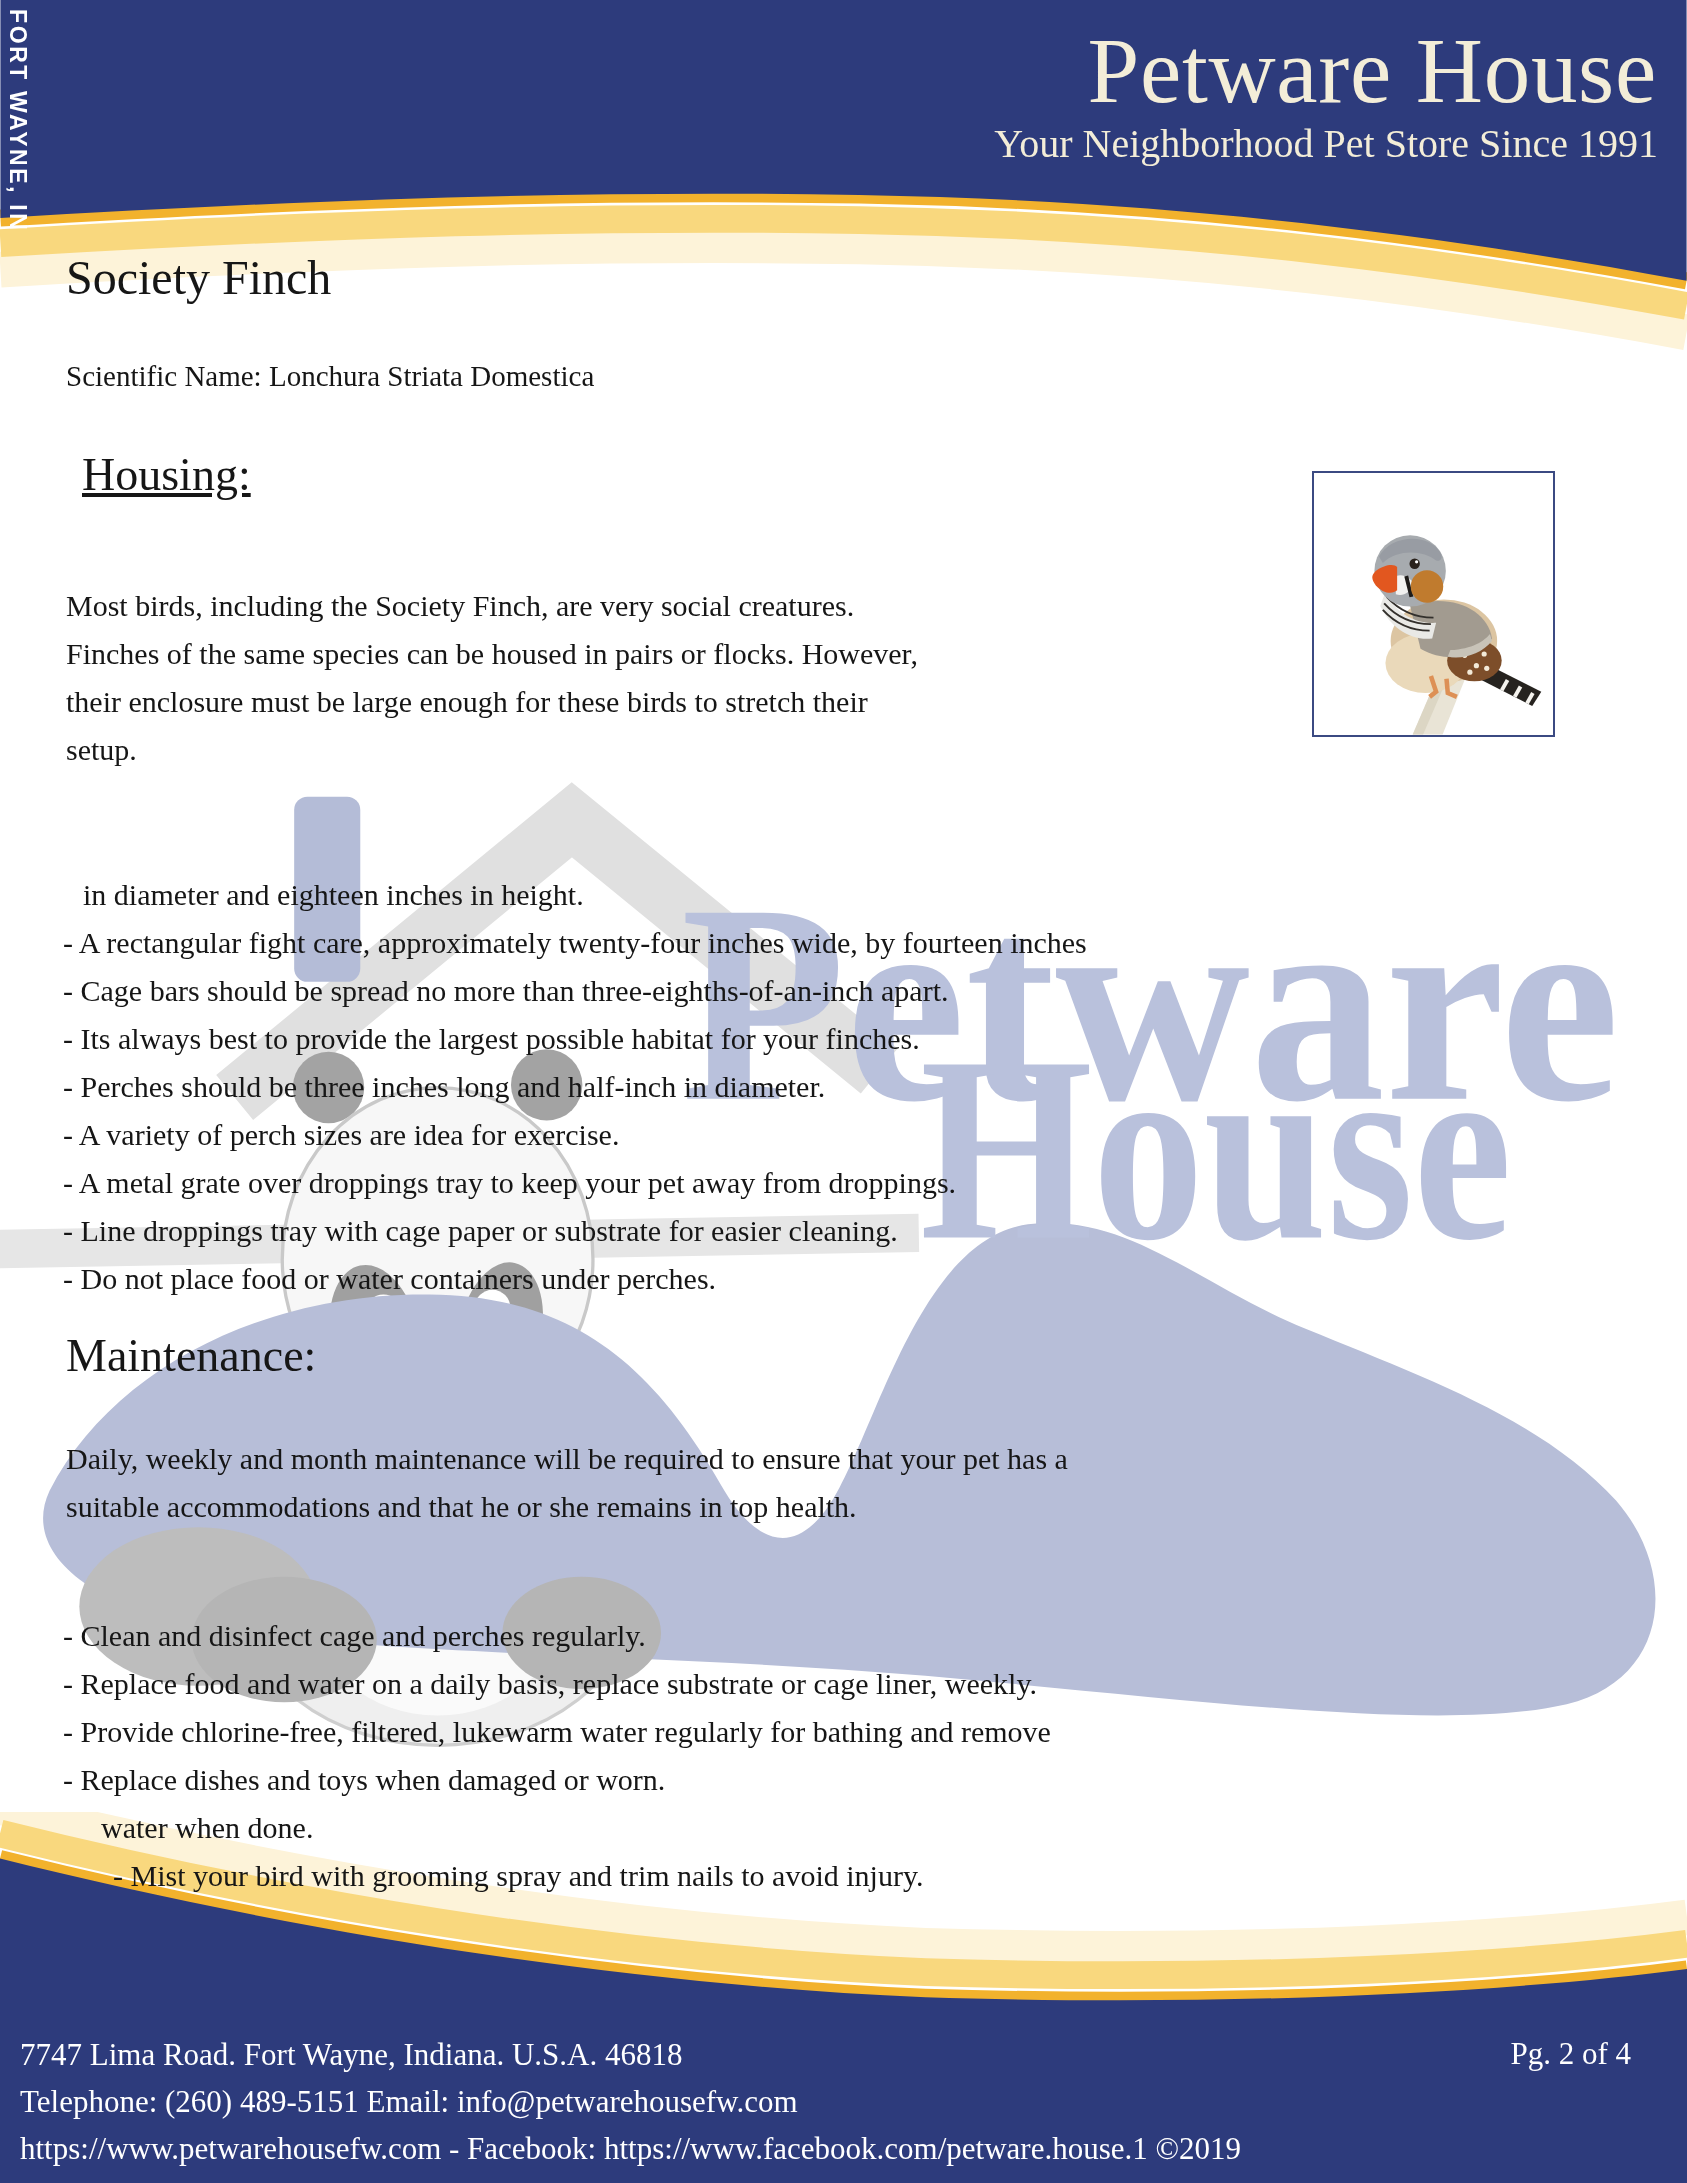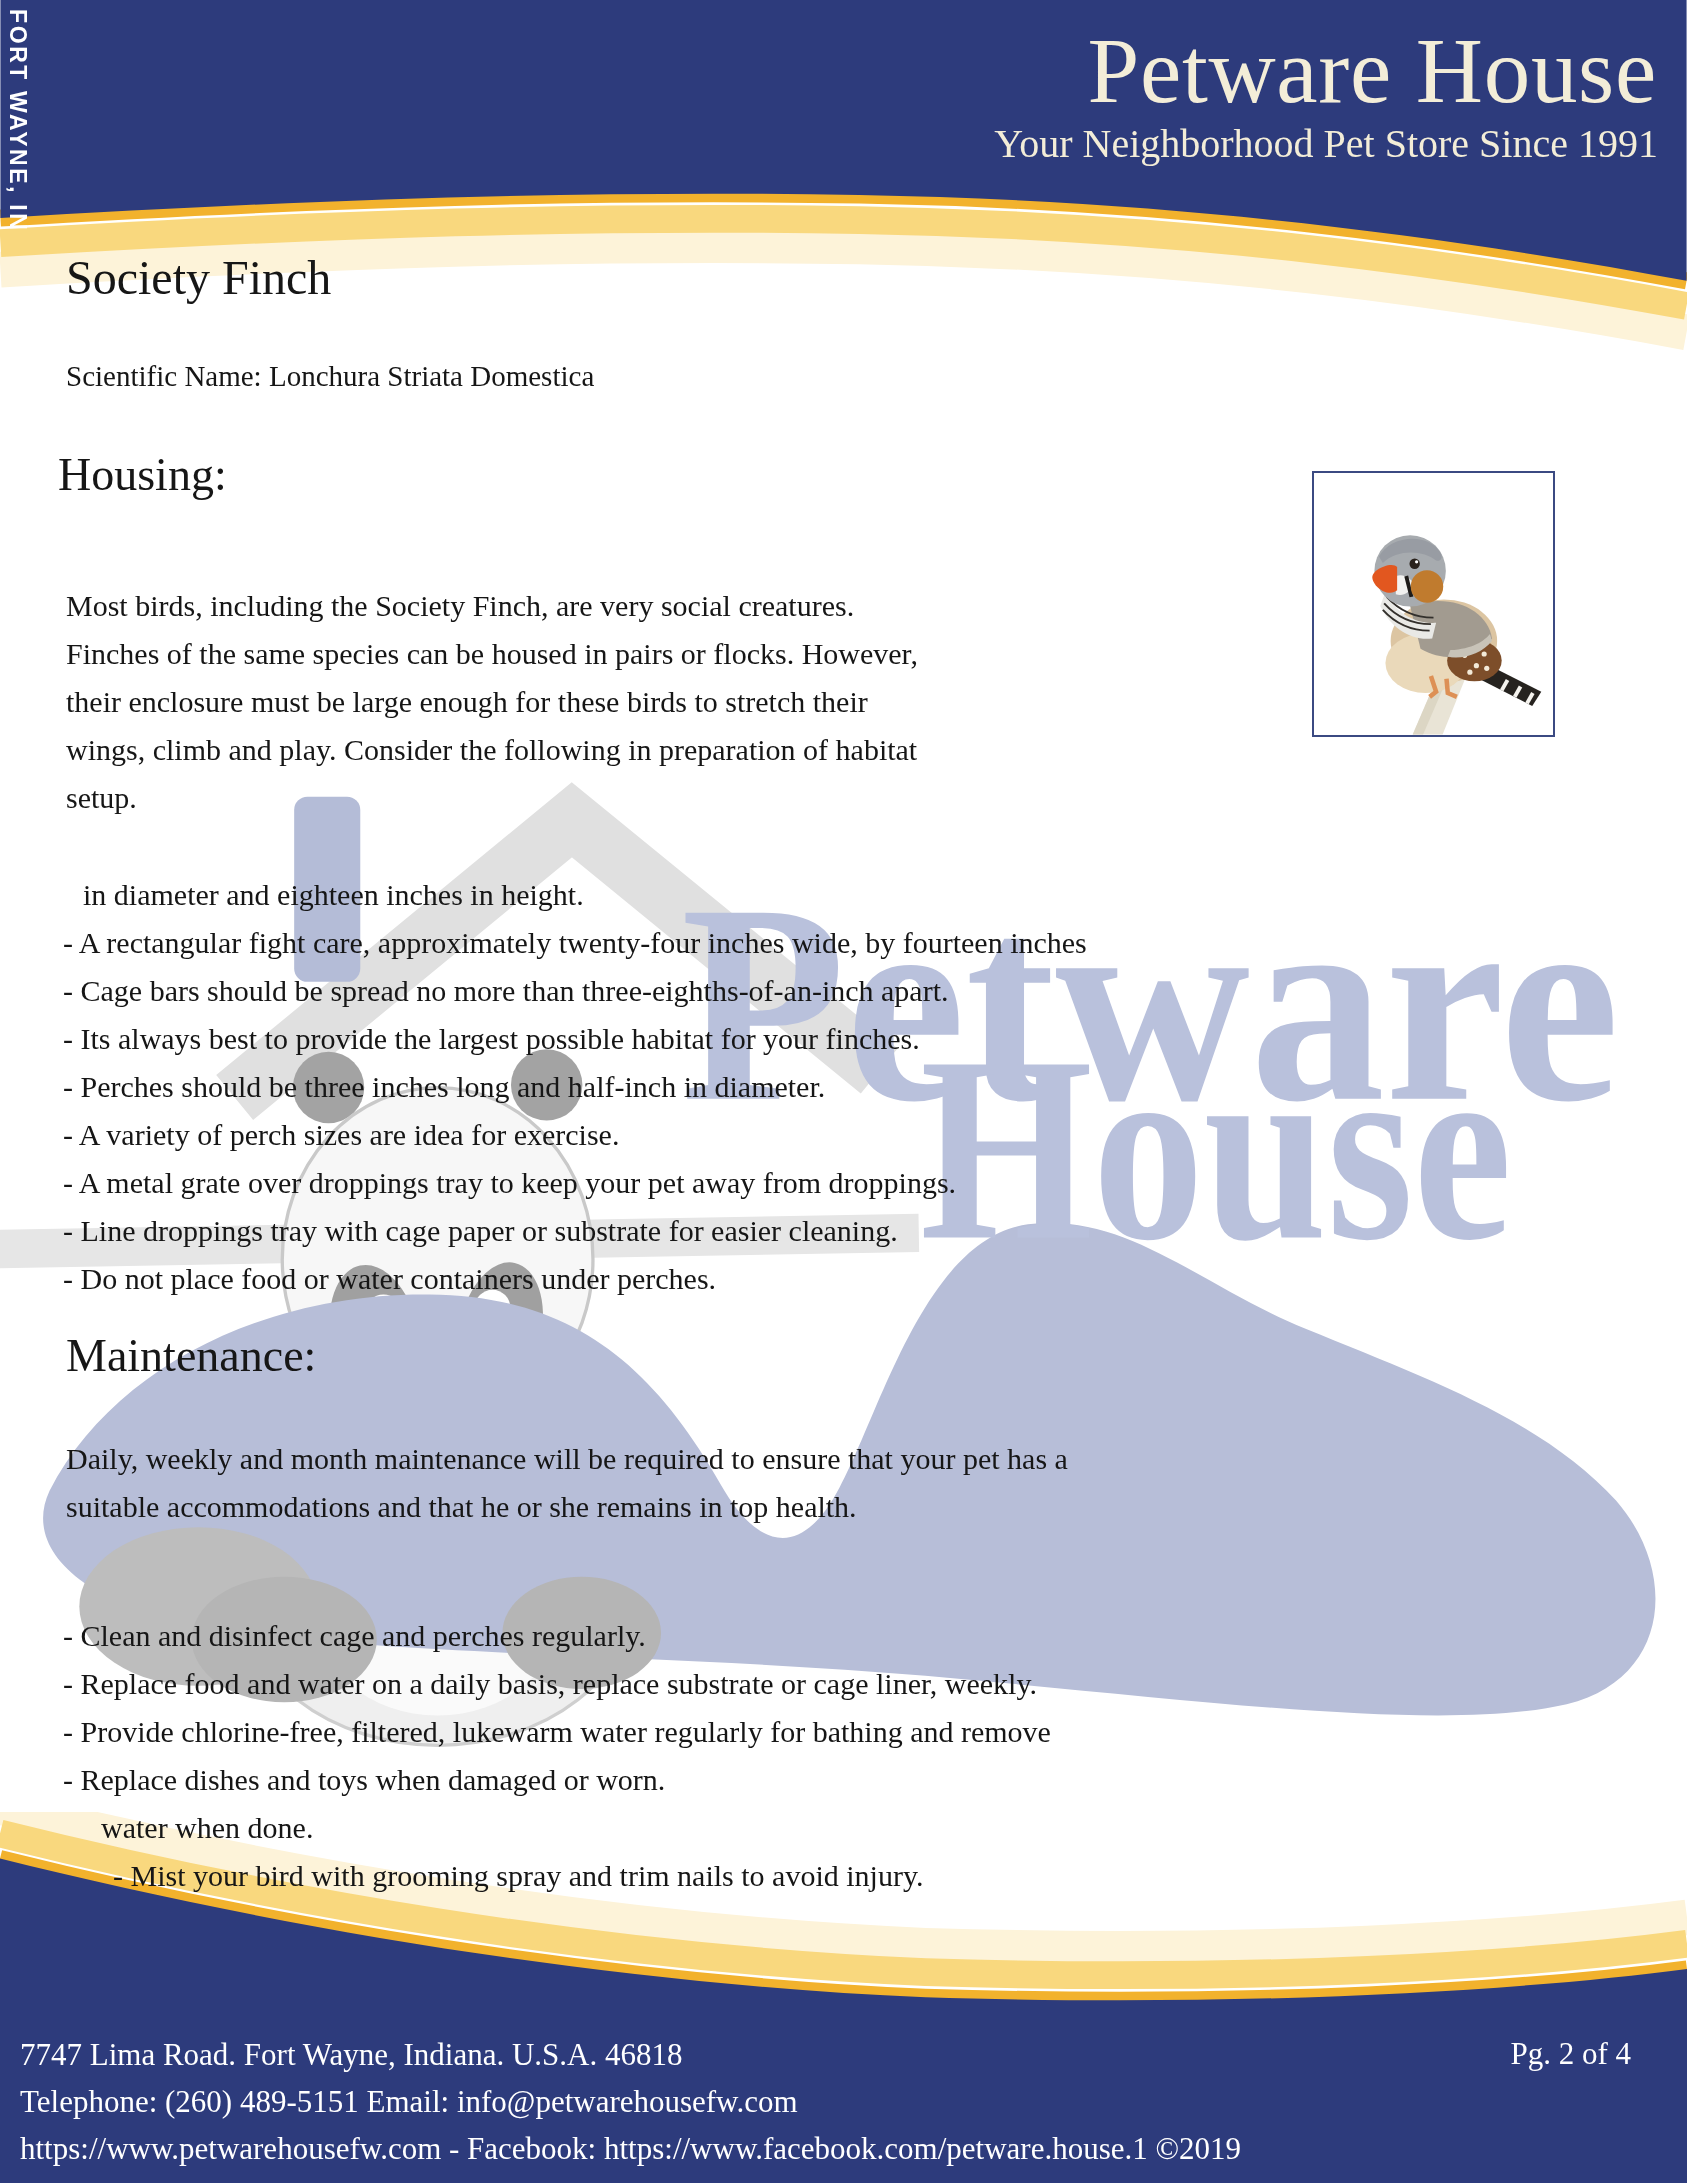--- a/index.html
+++ b/index.html
@@ -13,21 +13,21 @@
 
   
   .brand{top:17px;right:30px;font-family:"Liberation Serif",serif;font-size:93px;font-weight:400;color:#f3edd8;letter-spacing:0.7px;white-space:nowrap;}
   .tagline{top:120px;right:29px;font-size:40px;color:#f3edd8;white-space:nowrap;}
   .sidebar-vertical{top:9.3px;left:4px;writing-mode:vertical-rl;font-family:"Liberation Sans",sans-serif;font-weight:bold;font-size:23px;letter-spacing:2.6px;color:#ffffff;white-space:nowrap;}
 
   
   .page-title{top:250px;left:66px;font-size:48px;white-space:nowrap;}
   .sci-name{top:360px;left:66px;font-size:29px;white-space:nowrap;}
   .sec-heading{font-size:46px;white-space:nowrap;}
-  #housing-heading{top:448px;left:58px;}
+  #housing-heading{top:448px;left:82px;text-decoration:underline;}
   #maintenance-heading{top:1329px;left:66px;}
   .lines{line-height:48px;font-size:30px;}
   .lines .line{white-space:nowrap;}
   #housing-para{top:582px;left:66px;}
   #housing-bullets{top:871px;left:63px;}
   #maintenance-para{top:1435px;left:66px;}
   #maintenance-bullets{top:1612px;left:63px;}
   .cont{padding-left:20px;}
   .ind1{padding-left:38px;}
   .ind2{padding-left:50px;}
@@ -106,21 +106,20 @@
 
   <div class="txt page-title">Society Finch</div>
   <div class="txt sci-name">Scientific Name: Lonchura Striata Domestica</div>
 
   <div class="txt sec-heading" id="housing-heading">Housing:</div>
 
   <div class="txt lines" id="housing-para">
     <div class="line">Most birds, including the Society Finch, are very social creatures.</div>
     <div class="line">Finches of the same species can be housed in pairs or flocks. However,</div>
     <div class="line">their enclosure must be large enough for these birds to stretch their</div>
-    <div class="line">wings, climb and play. Consider the following in preparation of habitat</div>
     <div class="line">setup.</div>
   </div>
 
   <div class="txt lines" id="housing-bullets">
     <div class="line cont">in diameter and eighteen inches in height.</div>
     <div class="line">- A rectangular fight care, approximately twenty-four inches wide, by fourteen inches</div>
     <div class="line">- Cage bars should be spread no more than three-eighths-of-an-inch apart.</div>
     <div class="line">- Its always best to provide the largest possible habitat for your finches.</div>
     <div class="line">- Perches should be three inches long and half-inch in diameter.</div>
     <div class="line">- A variety of perch sizes are idea for exercise.</div>

